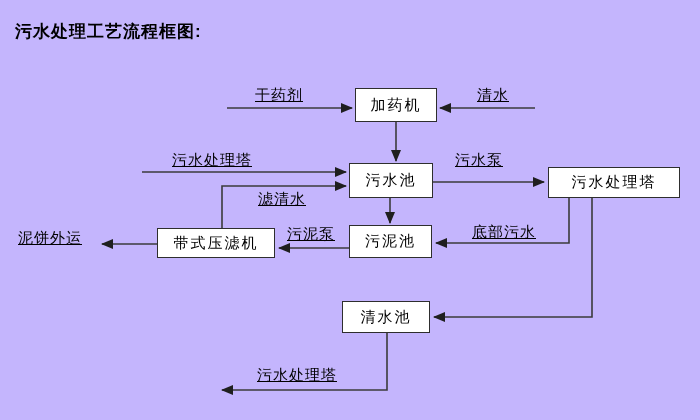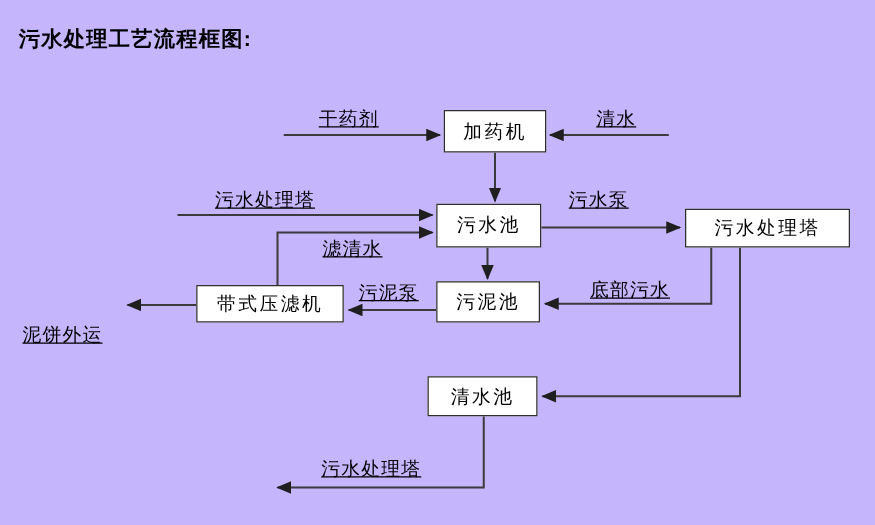--- a/index.html
+++ b/index.html
@@ -82,17 +82,17 @@
   <div class="flabel" style="left:172px;top:151px;">污水处理塔</div>
 
   <div class="flabel" style="left:258px;top:190px;">滤清水</div>
 
   <div class="flabel" style="left:455px;top:151px;">污水泵</div>
 
   <div class="flabel" style="left:472px;top:223px;">底部污水</div>
 
   <div class="flabel" style="left:287px;top:225px;">污泥泵</div>
 
-  <div class="flabel" style="left:18px;top:229px;margin-top:30px;">泥饼外运</div>
+  <div class="flabel" style="left:18px;top:229px;">泥饼外运</div>
 
   <div class="flabel" style="left:257px;top:366px;">污水处理塔</div>
 
 </div>
 
 </body></html>

